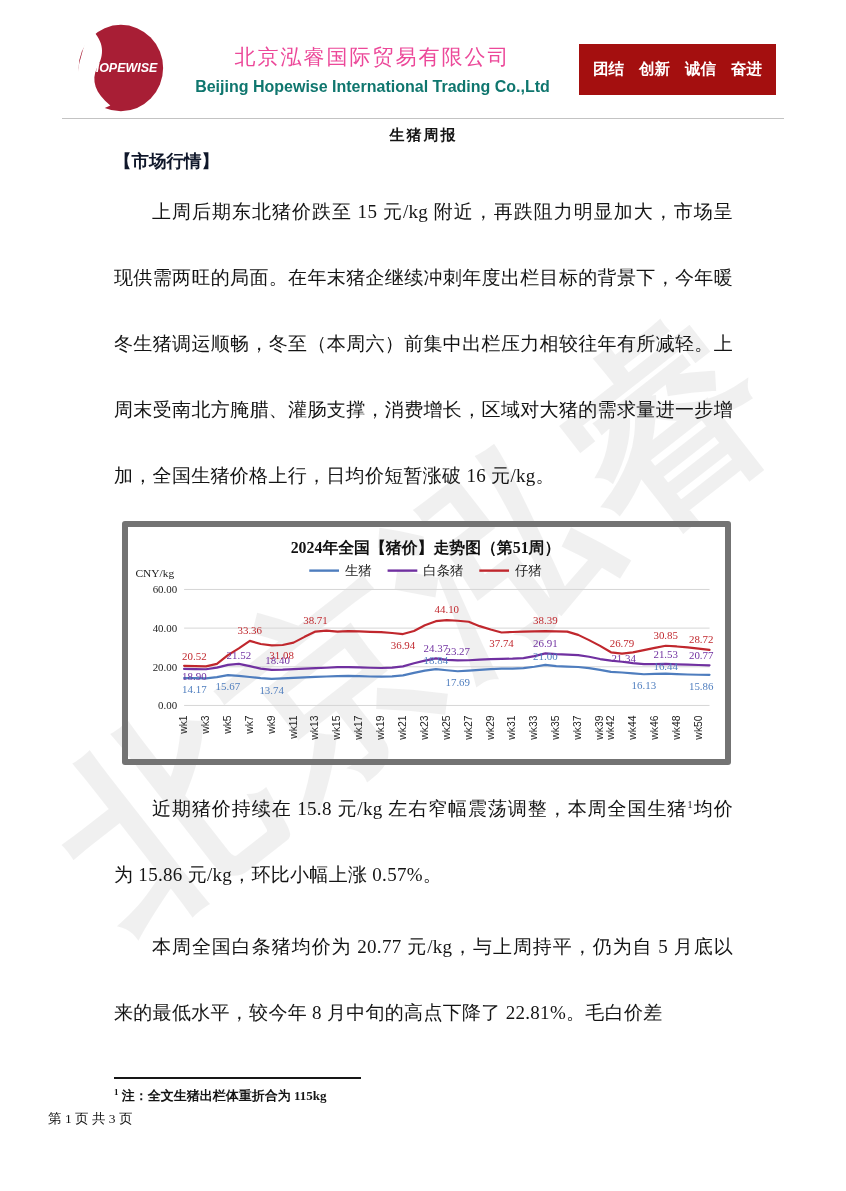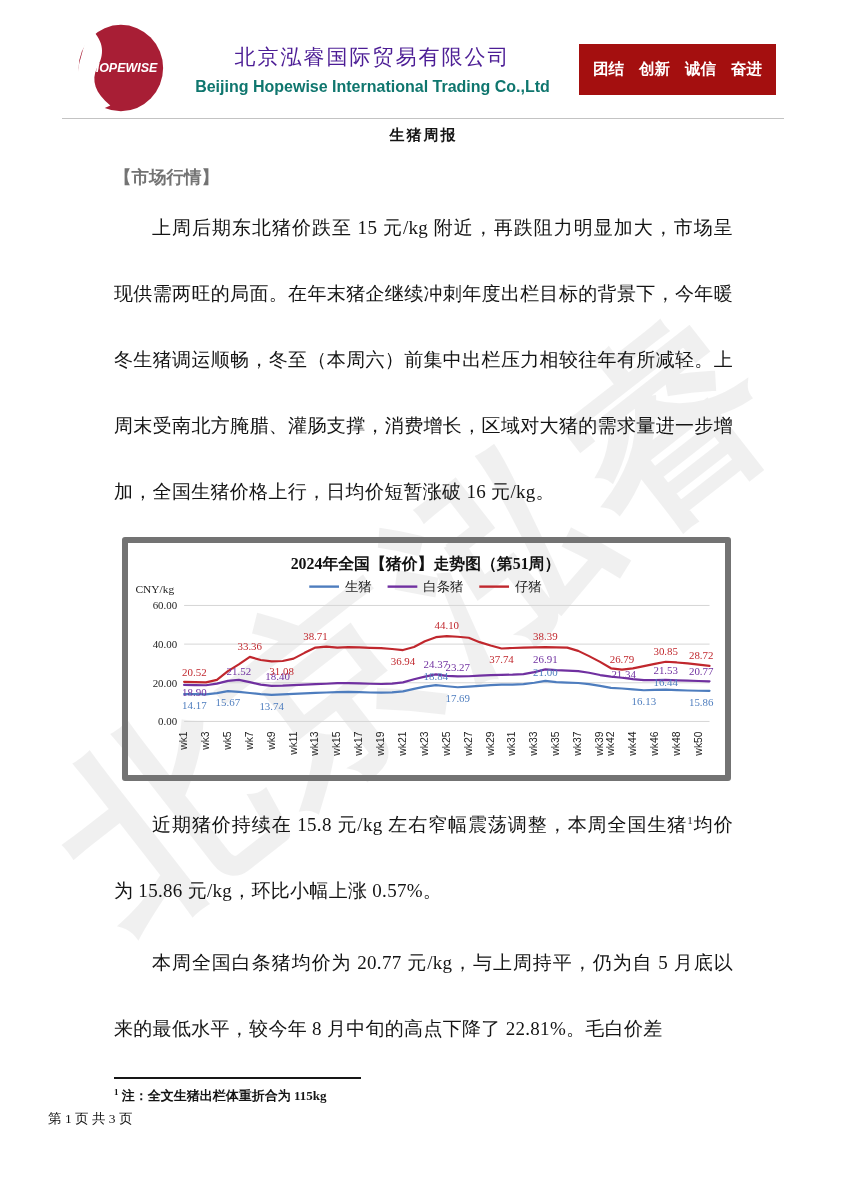--- a/index.html
+++ b/index.html
@@ -6,32 +6,32 @@
   .page{position:relative;width:846px;height:1191px;background:#fff;overflow:hidden;
         font-family:"Liberation Serif","DejaVu Serif",serif;color:#141414;}
   
   .watermark{position:absolute;left:420px;top:620px;transform:translate(-50%,-50%) rotate(-38deg);
              font-size:200px;font-weight:bold;letter-spacing:12px;color:#000;opacity:0.055;
              white-space:nowrap;z-index:0;pointer-events:none;font-family:"Liberation Serif",serif;}
   
   .header{position:absolute;top:22px;left:70px;width:706px;display:flex;align-items:center;z-index:2;}
   .logo{width:96px;height:94px;flex:0 0 auto;}
   .company{flex:1;text-align:center;padding:0 8px;}
-  .company-cn{font-size:21px;letter-spacing:2px;color:#4c1d95;}
+  .company-cn{font-size:21px;letter-spacing:2px;color:#ec4899;}
   .company-en{margin-top:7px;font-size:16px;font-weight:bold;color:#0f766e;
               font-family:Liberation Sans, sans-serif;}
   .banner{background:#A40F0F;color:#fff;font-weight:bold;font-size:15.5px;
           padding:15px 14px;display:flex;gap:15px;white-space:nowrap;
           font-family:"Liberation Sans","DejaVu Sans",sans-serif;}
   .header-rule{position:absolute;top:118px;left:62px;width:722px;border-top:1px solid #c3c3c3;z-index:1;}
   
   .content{position:absolute;top:126px;left:114px;width:619px;z-index:1;}
   .doc-title{margin:0;text-align:center;font-size:15px;font-weight:bold;letter-spacing:2px;}
   .doc-subtitle{margin-top:17px;text-align:center;font-size:17.5px;font-weight:bold;}
-  .section-heading{margin-top:20px;font-size:17.5px;font-weight:bold;color:#737373;}
+  .section-heading{margin-top:4px;font-size:17.5px;font-weight:bold;color:#0f172a;}
   .body-para{margin:6px 0 0 0;font-size:19px;line-height:66px;text-align:justify;
              text-indent:38px;letter-spacing:0.3px;}
   .fn-ref{font-size:11px;}
   
   .chart-box{margin:12px 14px 0 8px;width:597px;height:232px;border:6px solid #737373;
              border-radius:3px;background:transparent;padding:0;}
   
   .footnote-rule{position:absolute;top:1077px;left:114px;width:247px;border-top:2px solid #161616;z-index:1;}
   .footnote{position:absolute;top:1087px;left:114px;font-size:13px;font-weight:bold;z-index:1;}
   .footnote sup{font-size:9px;}

